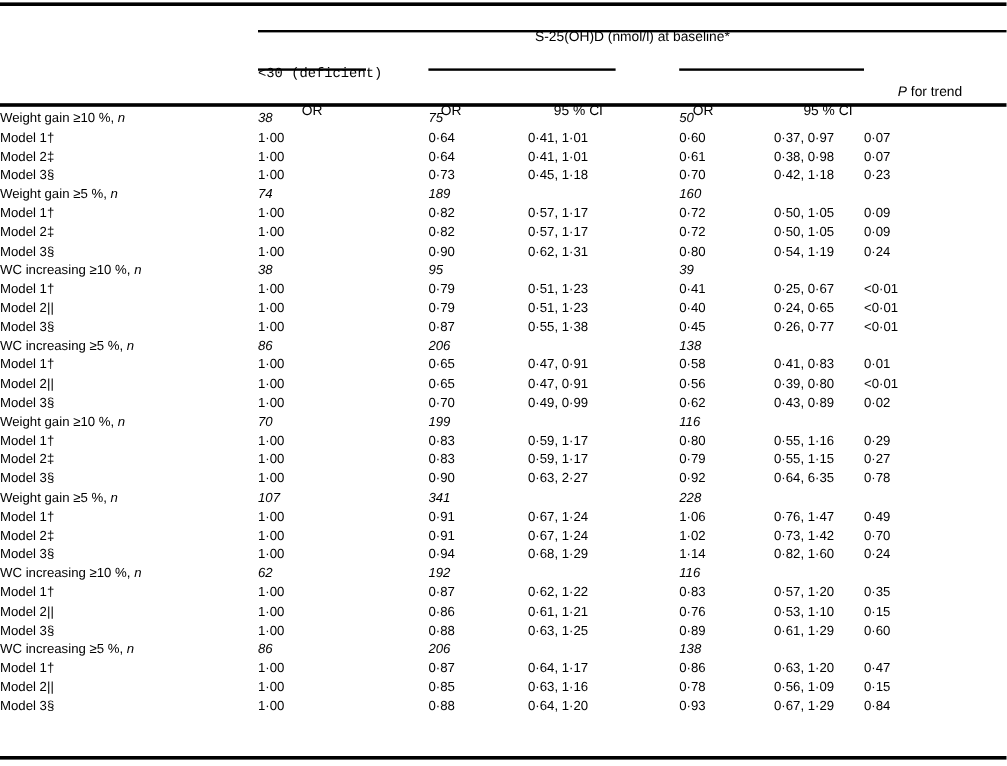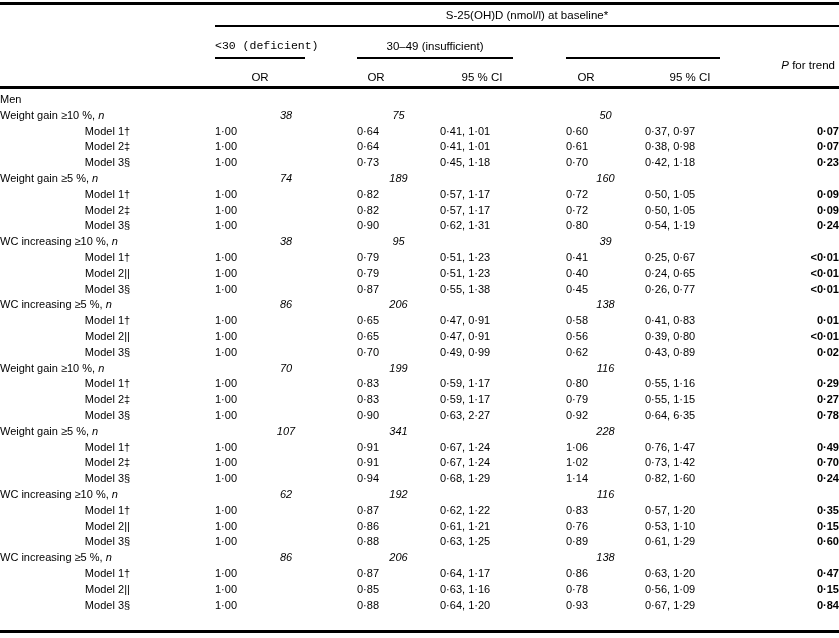--- a/index.html
+++ b/index.html
@@ -16,33 +16,33 @@
   .rule { position: absolute; background: #000000; }
   .rule-top     { top: 2px;   left: 0;     width: 839px; height: 3px; }
   .rule-spanner { top: 25px;  left: 215px; width: 624px; height: 2px; }
   .rule-g1      { top: 57px;  left: 215px; width: 90px;  height: 2px; }
   .rule-g2      { top: 57px;  left: 357px; width: 156px; height: 2px; }
   .rule-g3      { top: 57px;  left: 566px; width: 154px; height: 2px; }
   .rule-mid     { top: 86px;  left: 0;     width: 839px; height: 3px; }
   .rule-bottom  { top: 630px; left: 0;     width: 839px; height: 3px; }
 
   .ht { position: absolute; font-size: 11.5px; line-height: 14px; white-space: nowrap; }
-  .center { text-align: center; }
+  .center { text-align: center; margin-top: 16px; }
   .right  { text-align: right; }
 
   .spanner-text { top: 8px;  left: 215px; width: 624px; }
   .g1-label     { top: 39px; left: 215px; width: 90px; font-family: Liberation Mono, monospace; }
   .g2-label     { top: 39px; left: 357px; width: 156px; }
   .g3-label     { top: 39px; left: 566px; width: 154px; }
   .ch-or1       { top: 70px; left: 215px; width: 90px; }
   .ch-or2       { top: 70px; left: 346px; width: 60px; }
   .ch-ci2       { top: 70px; left: 438px; width: 88px; }
   .ch-or3       { top: 70px; left: 556px; width: 60px; }
   .ch-ci3       { top: 70px; left: 646px; width: 88px; }
-  .ch-p         { top: 58px; left: 715px; width: 120px; }
+  .ch-p         { top: 70px; left: 715px; width: 120px; text-align: center; }
 
   table.body {
     position: absolute;
     top: 92px;
     left: 0;
     width: 839px;
     border-collapse: collapse;
     table-layout: fixed;
   }
   table.body td {
@@ -52,73 +52,63 @@
     line-height: 15.8px;
     white-space: nowrap;
     overflow: hidden;
     vertical-align: middle;
   }
   td.c2 { padding-left: 31px; }
   td.c3 { padding-left: 11px; }
   td.c4 { padding-left: 12px; }
   td.c5 { padding-left: 9px; margin-left: 12px;  }
   td.c6 { padding-left: 15px; }
-  td.c7 { text-align: right; padding-right: 12px; font-weight: bold; }
+  td.c7 { text-align: left; padding-right: 12px; }
   td.lbl-section { padding-left: 3px;  }
   td.lbl-outcome { padding-left: 15px; }
-  td.lbl-model   { padding-left: 30px; text-align: center; }
-  .it { font-style: italic; text-align: center; }
+  td.lbl-model   { padding-left: 30px; }
+  .it { font-style: italic; }
   i { font-style: italic; }
 </style>
 </head>
 <body>
 
 <div class="page">
 
   <div class="rule rule-top"></div>
   <div class="rule rule-spanner"></div>
   <div class="rule rule-g1"></div>
   <div class="rule rule-g2"></div>
   <div class="rule rule-g3"></div>
   <div class="rule rule-mid"></div>
   <div class="rule rule-bottom"></div>
 
   <div class="ht spanner-text center">S-25(OH)D (nmol/l) at baseline*</div>
 
   <div class="ht g1-label center">&lt;30 (deficient)</div>
-  <div class="ht g2-label center">30–49 (insufficient)</div>
 
   <div class="ht ch-or1 center">OR</div>
   <div class="ht ch-or2 center">OR</div>
   <div class="ht ch-ci2 center">95 % CI</div>
   <div class="ht ch-or3 center">OR</div>
   <div class="ht ch-ci3 center">95 % CI</div>
   <div class="ht ch-p right"><i>P</i><span> for trend</span></div>
 
   <table class="body">
     <colgroup>
       <col style="width:215px">
       <col style="width:142px">
       <col style="width:83px">
       <col style="width:126px">
       <col style="width:79px">
       <col style="width:75px">
       <col style="width:119px">
     </colgroup>
     <tbody>
         <tr>
-          <td class="c1 lbl-section">Men</td>
-          <td class="c2"></td>
-          <td class="c3"></td>
-          <td class="c4"></td>
-          <td class="c5"></td>
-          <td class="c6"></td>
-          <td class="c7"></td>
-        </tr>
-        <tr>
           <td class="c1 lbl-outcome"><span>Weight gain ≥10 %, </span><i>n</i></td>
           <td class="c2 it">38</td>
           <td class="c3 it">75</td>
           <td class="c4"></td>
           <td class="c5 it">50</td>
           <td class="c6"></td>
           <td class="c7"></td>
         </tr>
         <tr>
           <td class="c1 lbl-model">Model 1†</td>

